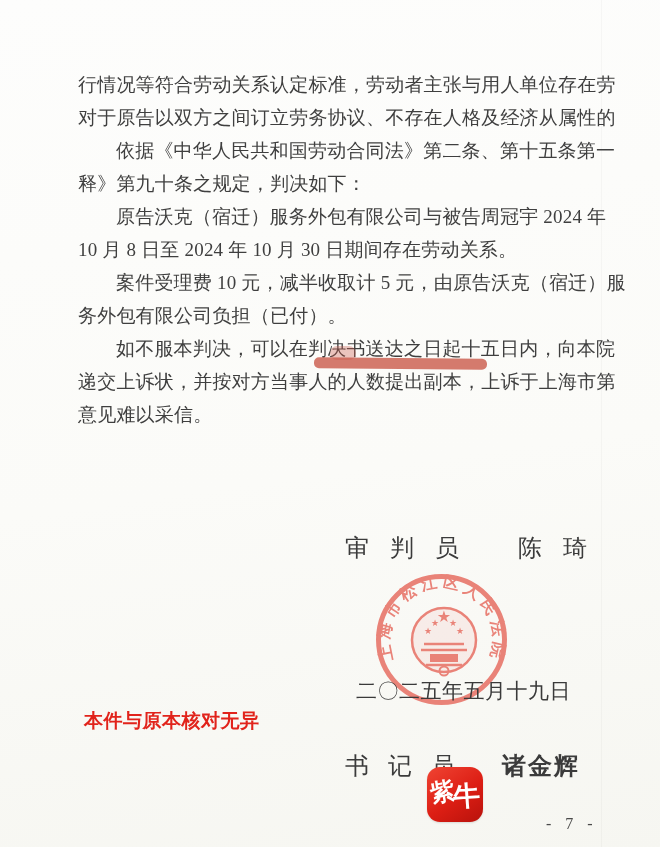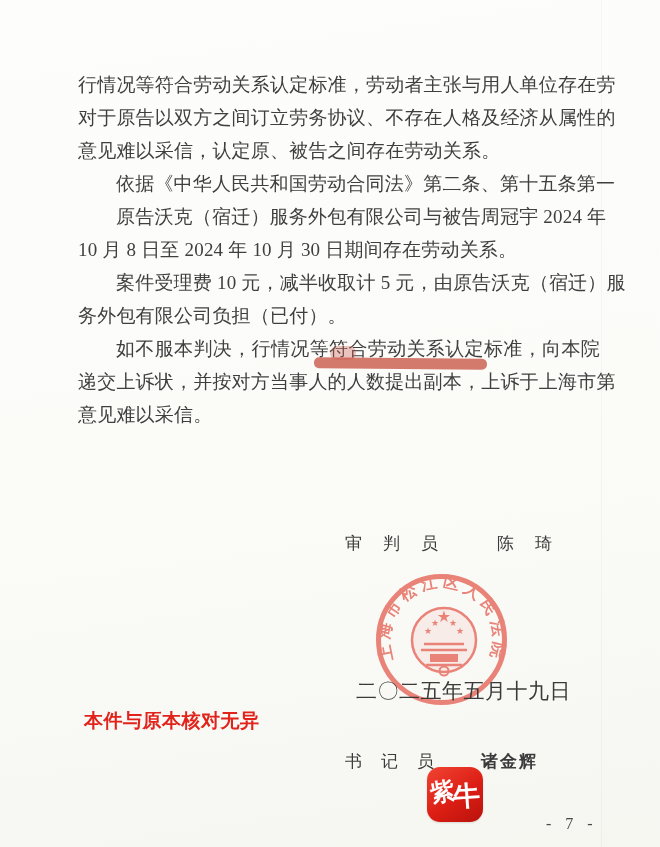--- a/index.html
+++ b/index.html
@@ -17,21 +17,21 @@
       text-align:justify;text-align-last:justify;white-space:nowrap;
       letter-spacing:0.2px;}
   .jl.end{text-align-last:left;}
   .jl.ind{text-indent:38px;}
   
   .marker-underline{position:absolute;left:314px;top:358px;width:173px;height:11px;
     background:#cb5d4e;opacity:0.82;border-radius:5px;transform:rotate(0.5deg);}
   .marker-smudge{position:absolute;left:330px;top:346px;width:26px;height:14px;
     background:rgba(203,93,78,0.35);border-radius:7px;}
   
-  .sig{position:absolute;left:345px;font-size:17px;color:#3b3b3b;white-space:nowrap;}
+  .sig{position:absolute;left:345px;font-size:24px;color:#3b3b3b;white-space:nowrap;}
   .sig .label{letter-spacing:21px;}
   .sig.clerk .label{letter-spacing:19px;margin-top:28px;}
   .sig .name{margin-left:38px;letter-spacing:21px;}
   .sig.clerk .name{margin-left:28px;letter-spacing:2px;font-weight:bold;}
   .sig.judge{top:532px;}
   .sig.clerk{top:750px;}
   
   .seal{position:absolute;left:374px;top:572px;width:135px;height:135px;opacity:0.92;}
   .seal-date{position:absolute;left:356px;top:677px;font-size:21px;color:#3a3a3a;
     letter-spacing:0.5px;z-index:3;white-space:nowrap;}
@@ -54,27 +54,27 @@
 </style>
 </head>
 <body>
 
 <div class="page">
   <div class="paper-edge"></div>
 
   <div class="body-text">
     <p class="jl full">行情况等符合劳动关系认定标准，劳动者主张与用人单位存在劳</p>
     <p class="jl full">对于原告以双方之间订立劳务协议、不存在人格及经济从属性的</p>
-    <p class="jl end">意见难以采信，认定原、被告之间存在劳动关系。</p>
     <p class="jl full ind">依据《中华人民共和国劳动合同法》第二条、第十五条第一</p>
+    <p class="jl end">释》第九十条之规定，判决如下：</p>
     <p class="jl full ind">原告沃克（宿迁）服务外包有限公司与被告周冠宇 2024 年</p>
     <p class="jl end">10 月 8 日至 2024 年 10 月 30 日期间存在劳动关系。</p>
     <p class="jl full ind">案件受理费 10 元，减半收取计 5 元，由原告沃克（宿迁）服</p>
     <p class="jl end">务外包有限公司负担（已付）。</p>
-    <p class="jl full ind">如不服本判决，行情况等符合劳动关系认定标准，向本院</p>
+    <p class="jl full ind">如不服本判决，可以在判决书送达之日起十五日内，向本院</p>
     <p class="jl full">递交上诉状，并按对方当事人的人数提出副本，上诉于上海市第</p>
     <p class="jl end">意见难以采信。</p>
   </div>
 
   <div class="marker-smudge"></div>
   <div class="marker-underline"></div>
 
   <div class="sig judge">
     <span class="label">审判员</span><span class="name">陈琦</span>
   </div>

